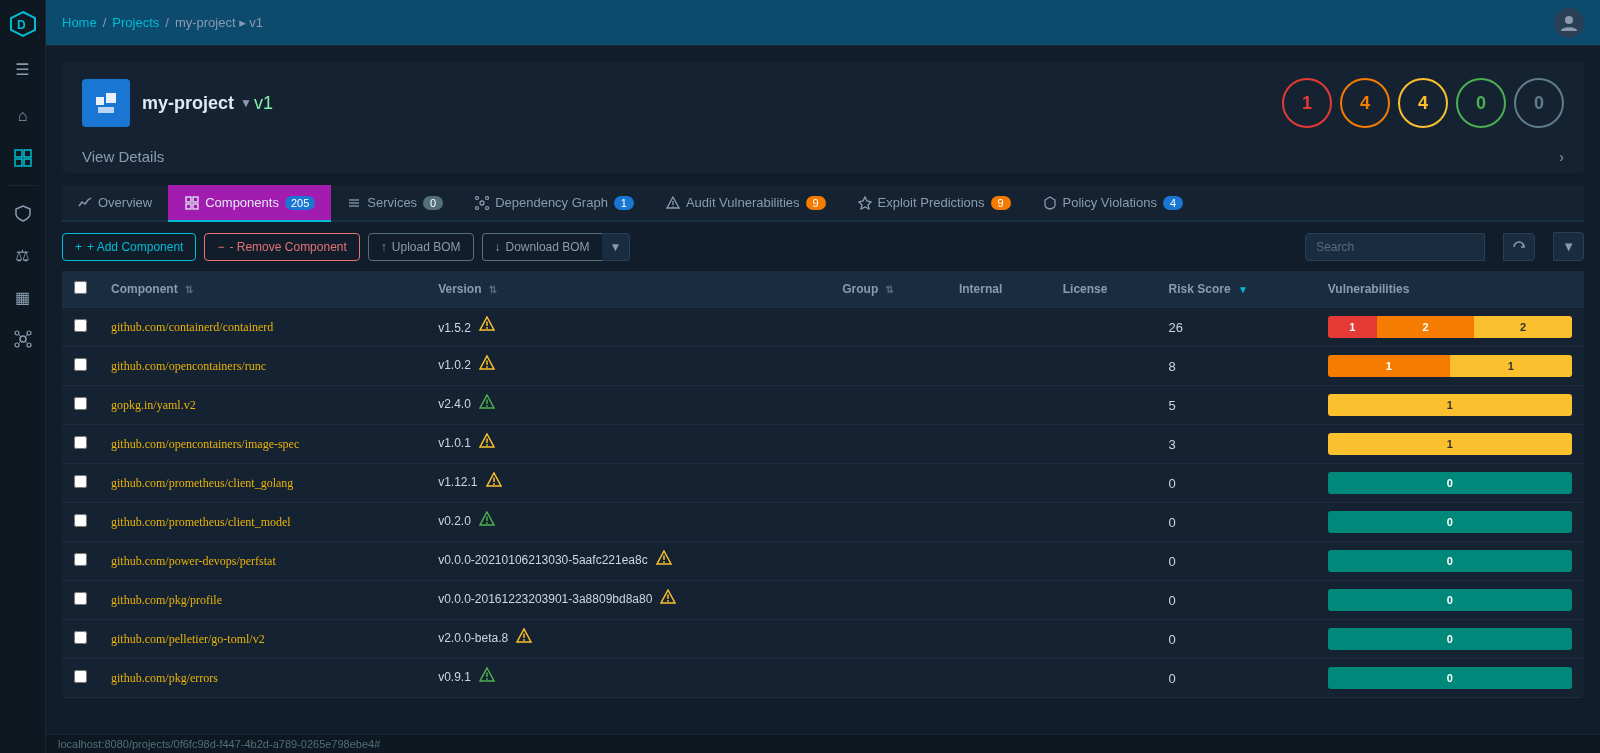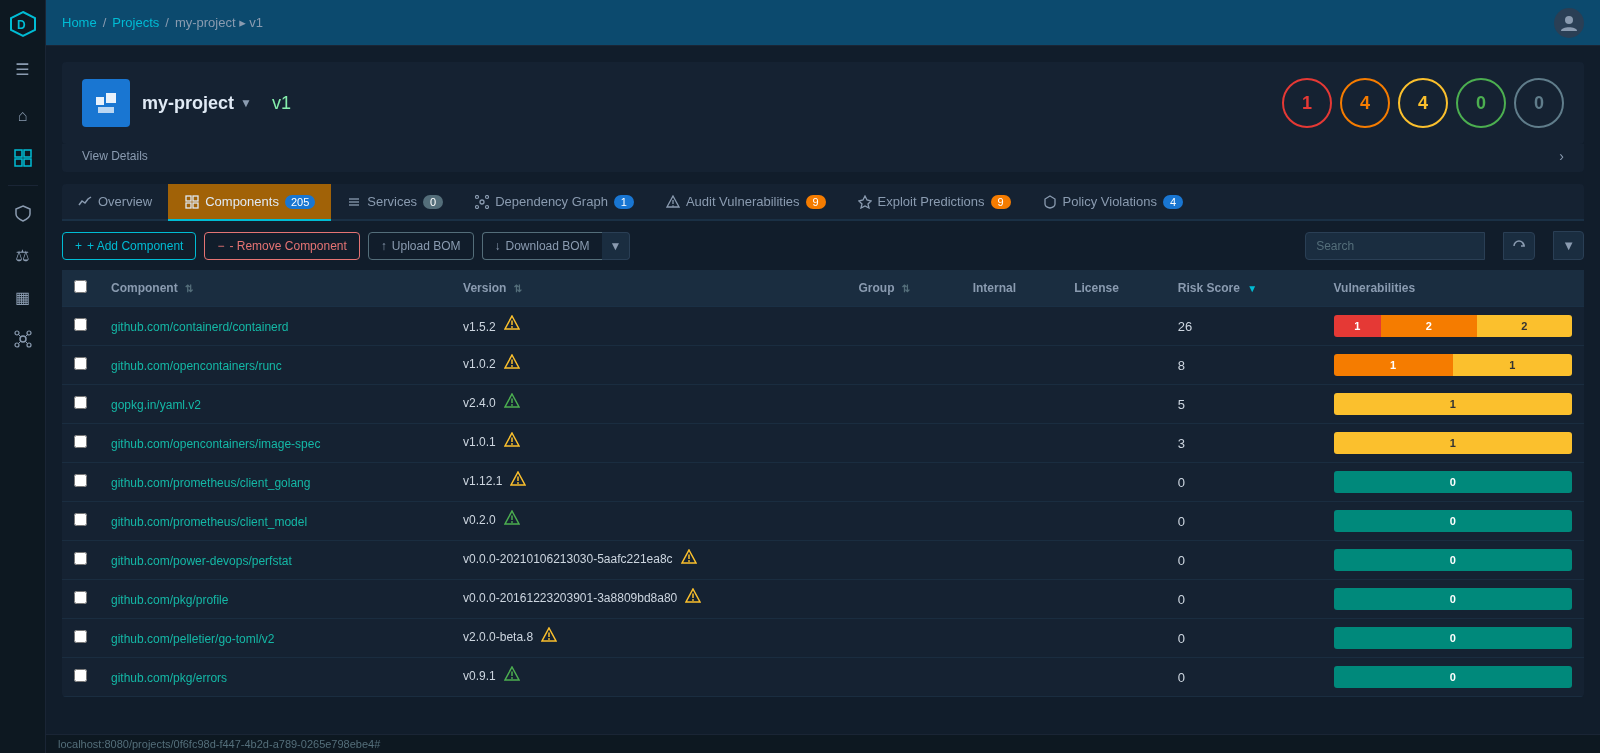--- a/index.html
+++ b/index.html
@@ -38,27 +38,27 @@
     .risk-counters { display: flex; align-items: center; gap: 8px; }
     .risk-counter { width: 50px; height: 50px; border-radius: 50%; border: 2px solid; display: flex; align-items: center; justify-content: center; font-size: 18px; font-weight: 700; cursor: pointer; }
     .risk-counter.critical { border-color: #e53935; color: #e53935; }
     .risk-counter.high { border-color: #f57c00; color: #f57c00; }
     .risk-counter.medium { border-color: #fbc02d; color: #fbc02d; }
     .risk-counter.low { border-color: #4caf50; color: #4caf50; }
     .risk-counter.none { border-color: #607d8b; color: #607d8b; }
 
     
     .view-details-bar { display: flex; align-items: center; justify-content: space-between; padding: 4px 20px 8px; background: #152232; margin-bottom: 12px; border-radius: 0 0 4px 4px; margin-top: -12px; }
-    .view-details-text { color: #8a9bb0; font-size: 12px; cursor: pointer; }
+    .view-details-text { color: #8a9bb0; font-size: 15px; cursor: pointer; }
     .chevron-right { color: #8a9bb0; font-size: 14px; }
 
     
     .tabs { display: flex; align-items: center; background: #152232; border-radius: 4px 4px 0 0; border-bottom: 2px solid #1a3045; gap: 0; margin-bottom: 0; }
     .tab { padding: 10px 16px; cursor: pointer; color: #8a9bb0; font-size: 13px; display: flex; align-items: center; gap: 6px; border-bottom: 2px solid transparent; margin-bottom: -2px; white-space: nowrap; }
-    .tab.active { color: #e0eaf5; border-bottom-color: #00bcd4; background: #a16207; padding-left: 17px; }
+    .tab.active { color: #e0eaf5; border-bottom-color: #00bcd4; background: #a21caf; padding-left: 17px; }
     .tab-badge { background: #1976d2; color: white; border-radius: 10px; padding: 1px 6px; font-size: 11px; min-width: 20px; text-align: center; }
     .tab-badge.orange { background: #f57c00; }
     .tab-badge.gray { background: #546e7a; }
 
     
     .toolbar { display: flex; align-items: center; gap: 8px; padding: 10px 0 10px; background: #111d2b; }
     .btn { padding: 6px 12px; border-radius: 4px; border: 1px solid; cursor: pointer; font-size: 12px; display: flex; align-items: center; gap: 5px; font-family: inherit; }
     .btn-outline-primary { background: transparent; border-color: #00bcd4; color: #00bcd4; }
     .btn-outline-danger { background: transparent; border-color: #e57373; color: #e57373; }
     .btn-outline-secondary { background: transparent; border-color: #546e7a; color: #8a9bb0; }
@@ -73,21 +73,21 @@
 
     
     .table-container { background: #152232; border-radius: 0 0 4px 4px; overflow-x: auto; }
     table { width: 100%; border-collapse: collapse; }
     thead { background: #1a2d40; }
     th { padding: 10px 12px; text-align: left; color: #8a9bb0; font-weight: 600; font-size: 12px; border-bottom: 1px solid #1a3045; white-space: nowrap; cursor: pointer; user-select: none; }
     th .sort-icon { color: #546e7a; margin-left: 4px; font-size: 10px; }
     th .sort-active { color: #00bcd4; }
     tbody tr { border-bottom: 1px solid #1a2d40; }
     td { padding: 8px 12px; vertical-align: middle; }
-    .component-link { color: #14b8a6; text-decoration: none; font-size: 12px; }
+    .component-link { color: #eab308; text-decoration: none; font-size: 12px; font-family: Liberation Serif, serif; }
     .checkbox-cell { width: 30px; }
     input[type="checkbox"] { accent-color: #00bcd4; cursor: pointer; }
 
     
     .vuln-bar { display: flex; height: 22px; border-radius: 3px; overflow: hidden; min-width: 150px; }
     .vuln-segment { display: flex; align-items: center; justify-content: center; font-size: 11px; font-weight: 600; color: white; }
     .vuln-critical { background: #e53935; }
     .vuln-high { background: #f57c00; }
     .vuln-medium { background: #fbc02d; color: #333; }
     .vuln-zero { background: #00897b; width: 100%; }
@@ -163,21 +163,21 @@
 
     <div class="project-header">
       <div class="project-header-left">
         <div class="project-icon">
           <svg width="28" height="28" viewBox="0 0 28 28">
               <rect x="4" y="8" width="8" height="8" fill="white" opacity="0.9"></rect>
               <rect x="14" y="4" width="10" height="10" fill="white" opacity="0.9"></rect>
               <rect x="6" y="18" width="16" height="6" fill="white" opacity="0.7"></rect>
             </svg>
         </div>
-        <div style="display:flex; align-items:center; gap:20px;">
+        <div style="display:flex; align-items:center; gap:2px;">
           <span class="project-name">
             <span>my-project</span>
             <span class="chevron">▼</span>
           </span>
           <span class="project-version">v1</span>
         </div>
       </div>
       <div class="risk-counters">
         <div class="risk-counter critical">1</div>
         <div class="risk-counter high">4</div>

